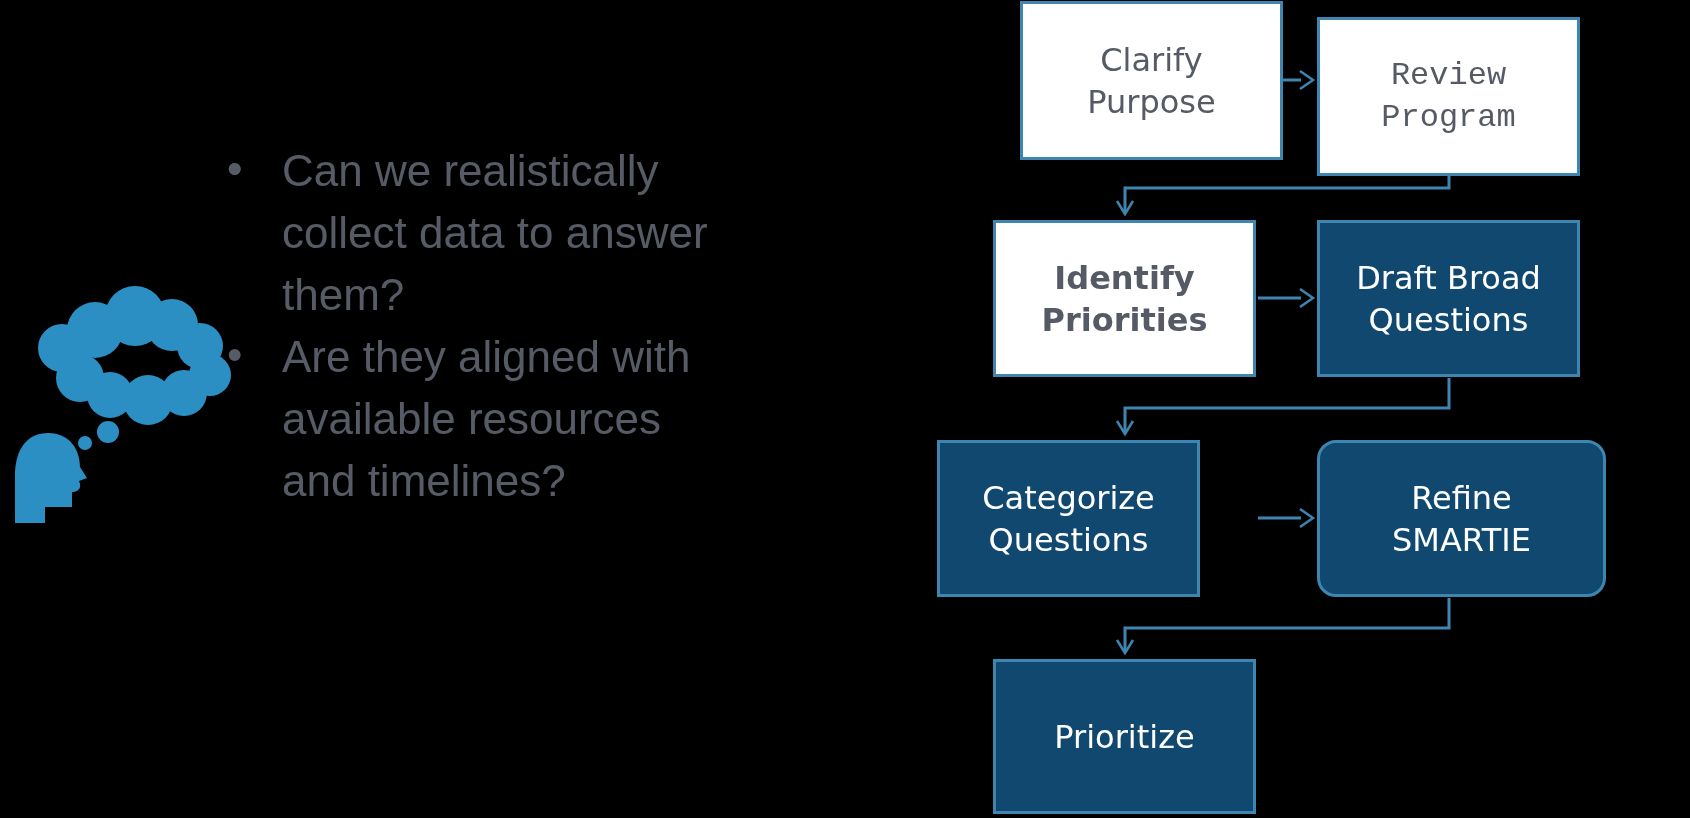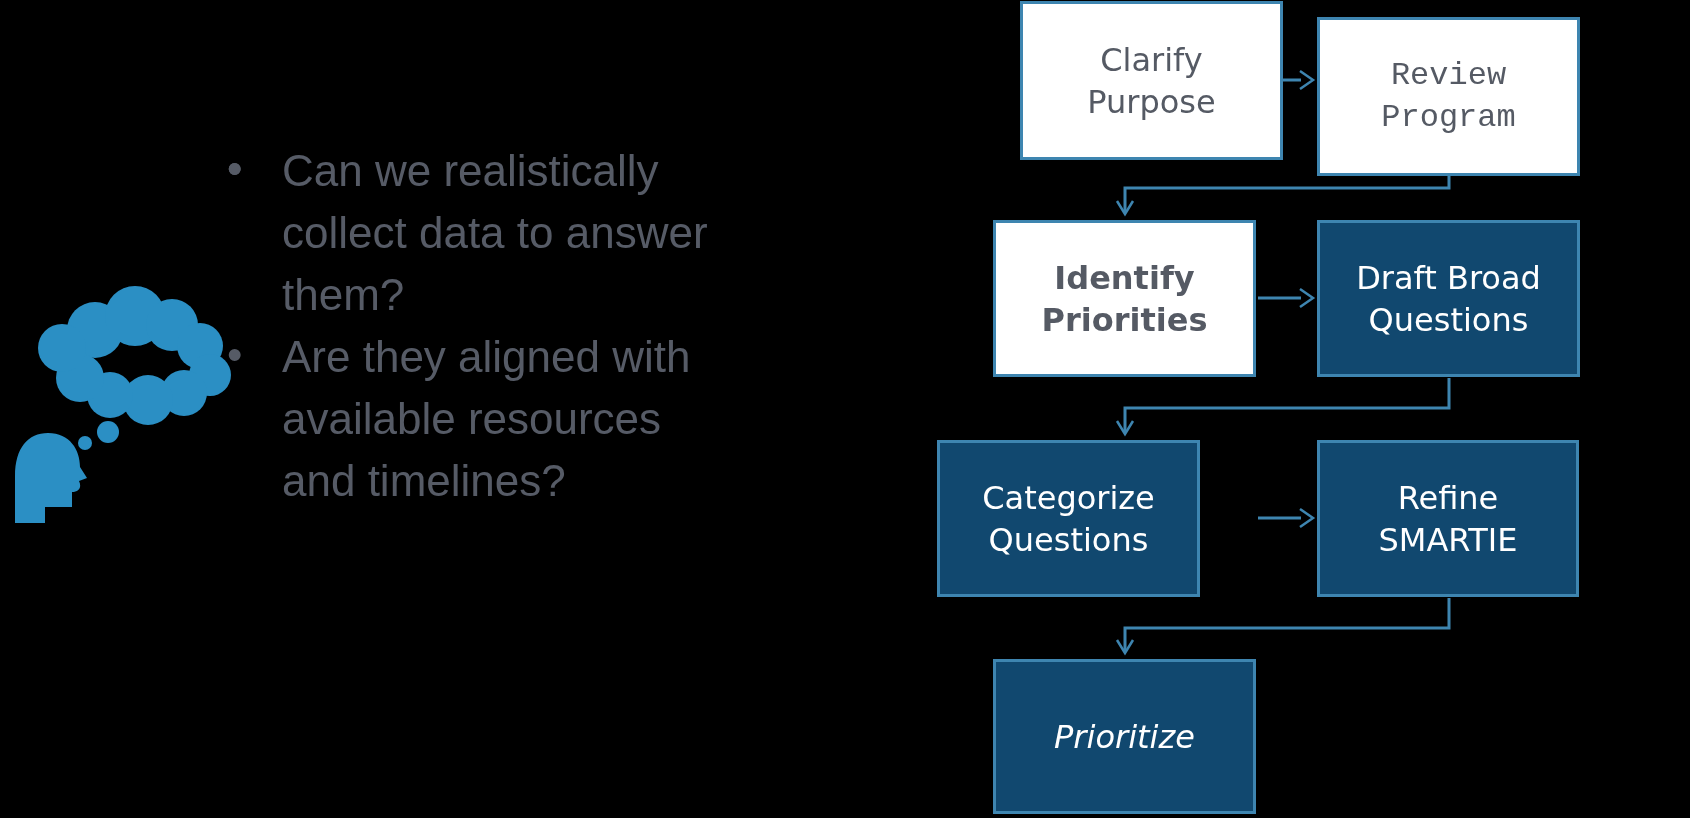--- a/index.html
+++ b/index.html
@@ -110,21 +110,21 @@
 Priorities</span>
   </div>
   <div class="node dark" style="left:1317px;top:220px;width:263px;height:157px;">
     <span class="pre">Draft Broad
 Questions</span>
   </div>
   <div class="node dark" style="left:937px;top:440px;width:263px;height:157px;">
     <span class="pre">Categorize
 Questions</span>
   </div>
-  <div class="node dark" style="left:1317px;top:440px;width:262px;height:157px;">
+  <div class="node dark" style="left:1317px;top:440px;width:289px;height:157px;border-radius:19px;">
     <span class="pre">Refine
 SMARTIE</span>
   </div>
-  <div class="node dark" style="left:993px;top:659px;width:263px;height:155px;font-style:italic;">
+  <div class="node dark" style="left:993px;top:659px;width:263px;height:155px;">
     <span class="pre">Prioritize</span>
   </div>
 
 </div>
 
 </body></html>

